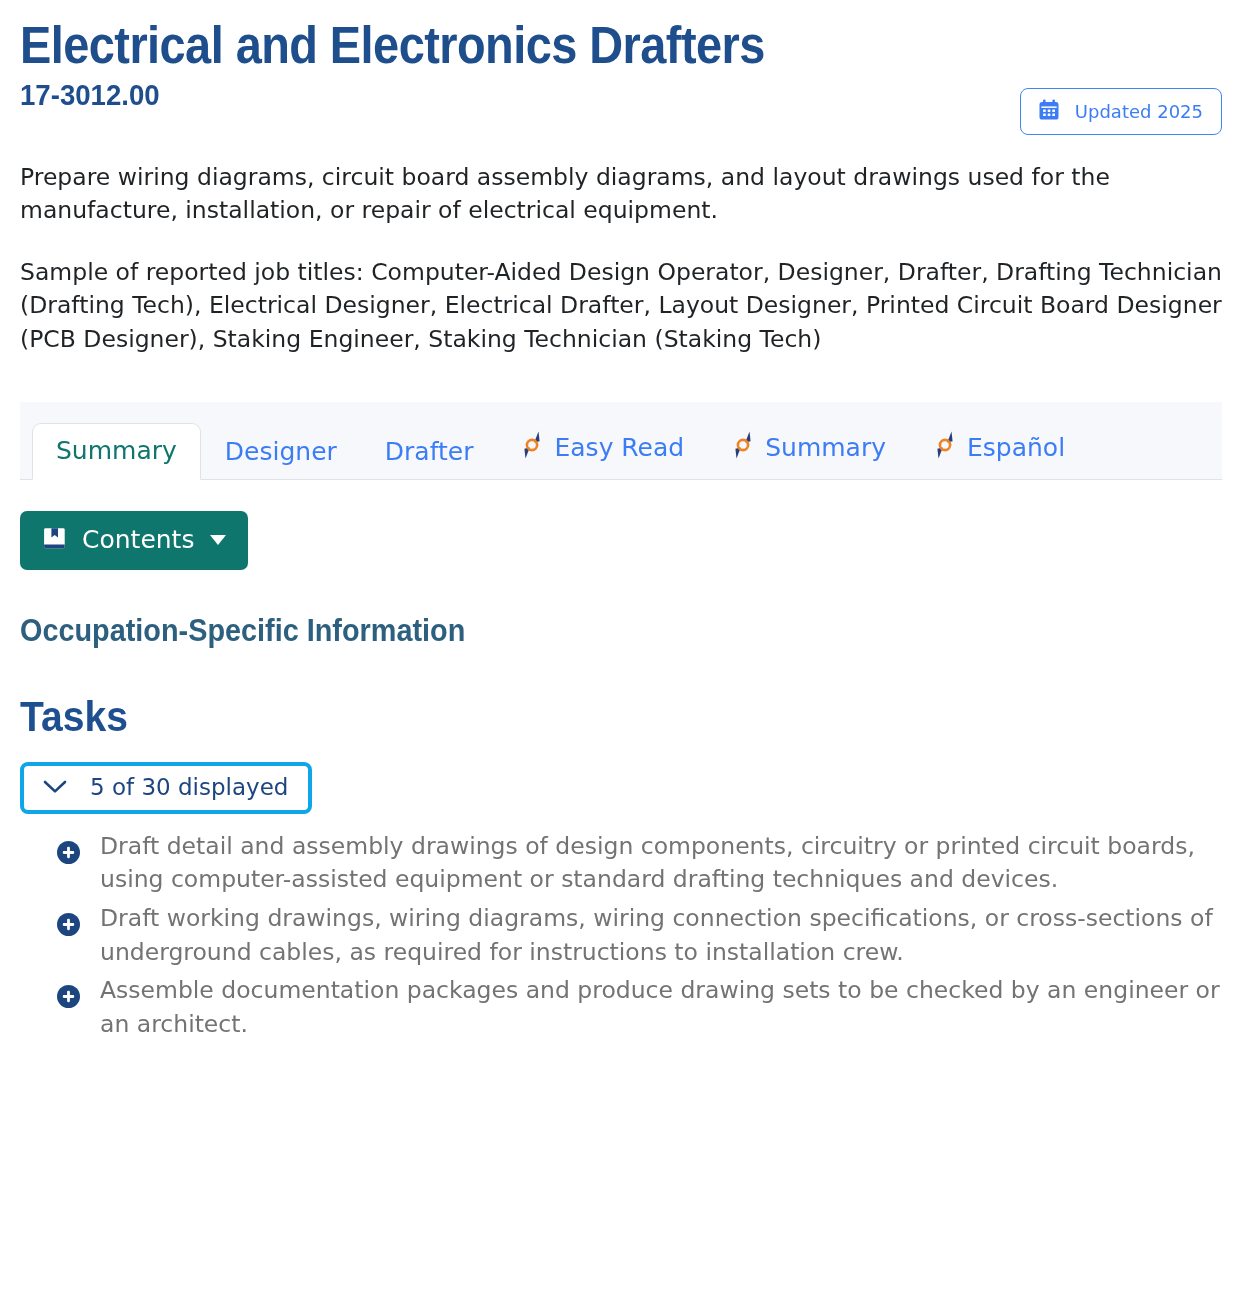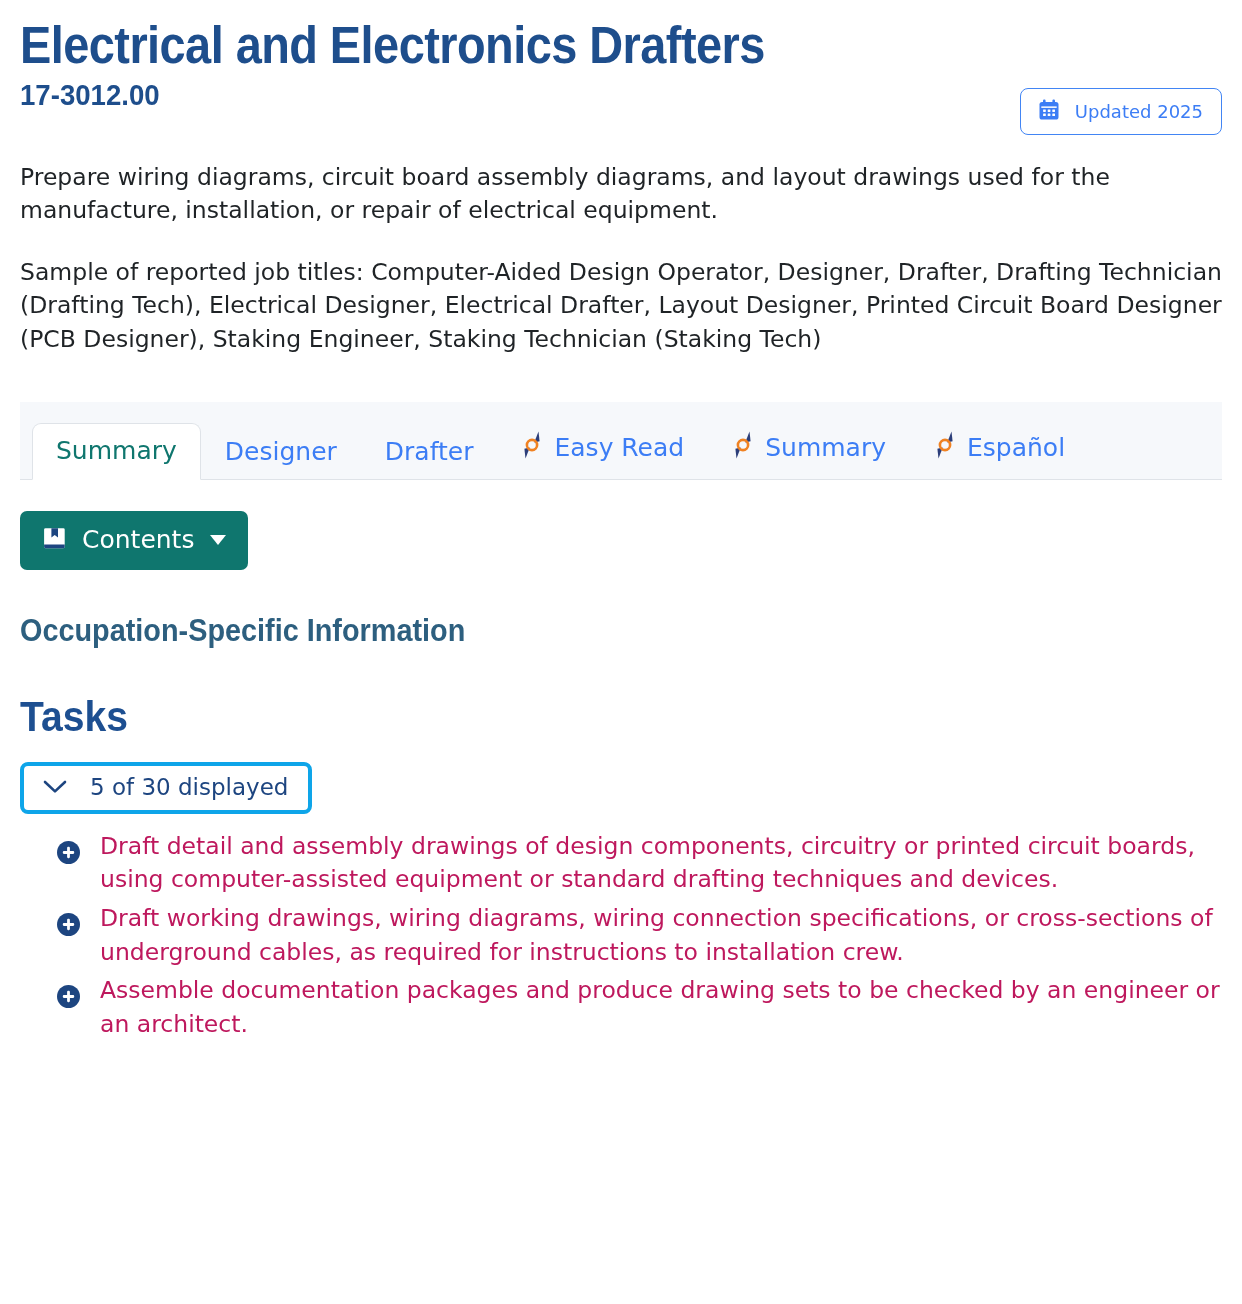--- a/index.html
+++ b/index.html
@@ -189,21 +189,21 @@
     list-style: none;
     margin: 16px 0 0 0;
     padding: 0 0 0 36px;
   }
   .task-item {
     position: relative;
     padding-left: 44px;
     margin-bottom: 5px;
     font-size: 23.5px;
     line-height: 1.43;
-    color: #be185d;
+    color: #737373;
     max-width: 1150px;
   }
   .plus-bullet {
     position: absolute;
     left: 0;
     top: 10px;
   }
 </style>
 </head>
 <body>

